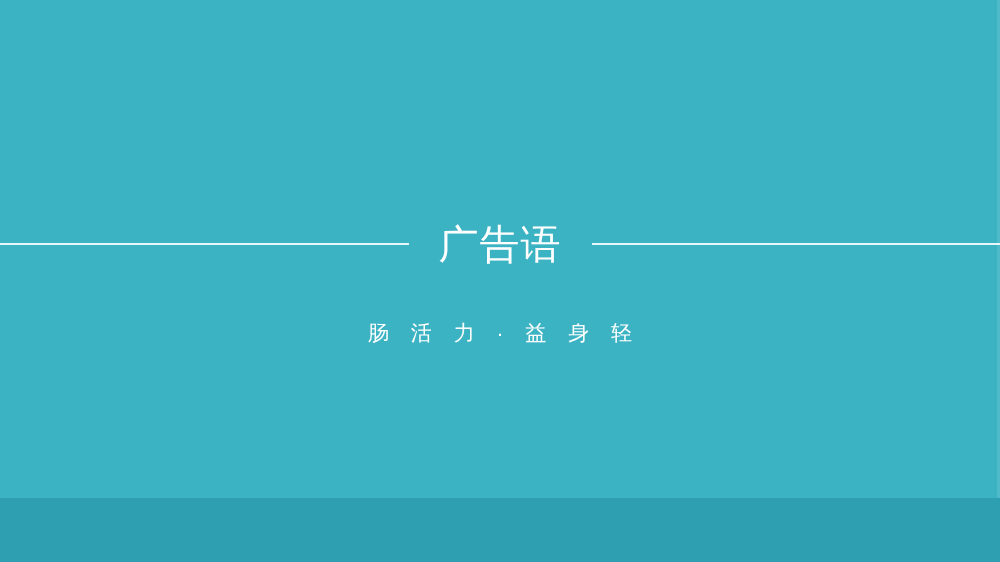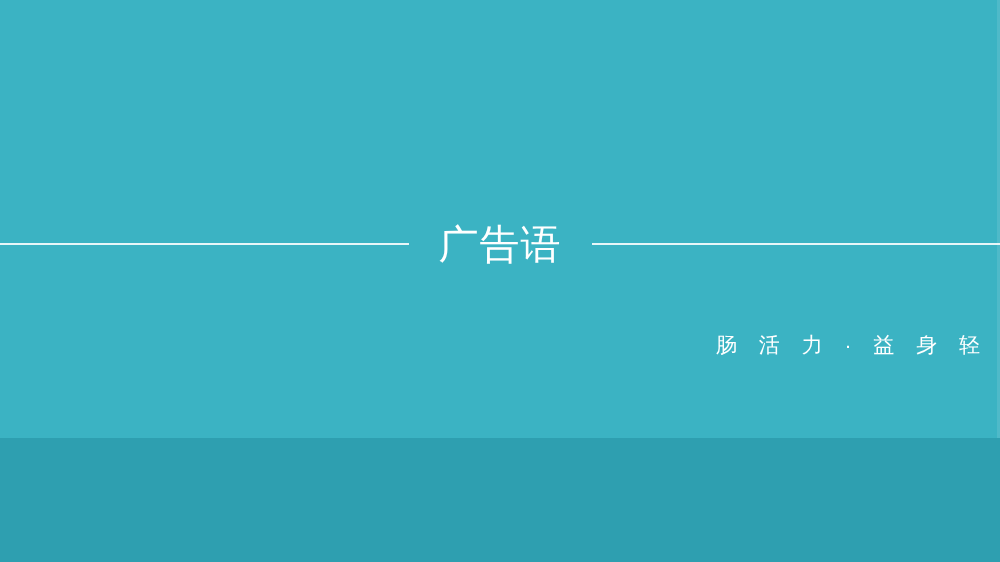--- a/index.html
+++ b/index.html
@@ -6,21 +6,21 @@
   html, body {
     margin: 0;
     padding: 0;
     background: #2e9fb0;
   }
 
   
   .slide {
     position: relative;
     width: 1000px;
-    height: 438px;
+    height: 498px;
     overflow: hidden;
     background-color: #3bb3c3;
     font-family: "Liberation Sans", "DejaVu Sans", sans-serif;
     -webkit-font-smoothing: antialiased;
   }
 
   
   .slide::after {
     content: "";
     position: absolute;
@@ -62,22 +62,22 @@
     letter-spacing: 1px;
     white-space: nowrap;
   }
 
   
   .slide-subtitle {
     position: absolute;
     left: 0;
     right: 0;
     top: 318px;
-    margin: 12px;
-    text-align: right;
+    margin: 0;
+    text-align: center;
     font-size: 21px;
     font-weight: 300;
     line-height: 1.4;
     color: #ffffff;
     letter-spacing: 8px;
     text-indent: 8px;
     white-space: nowrap;
   }
 </style>
 </head>

